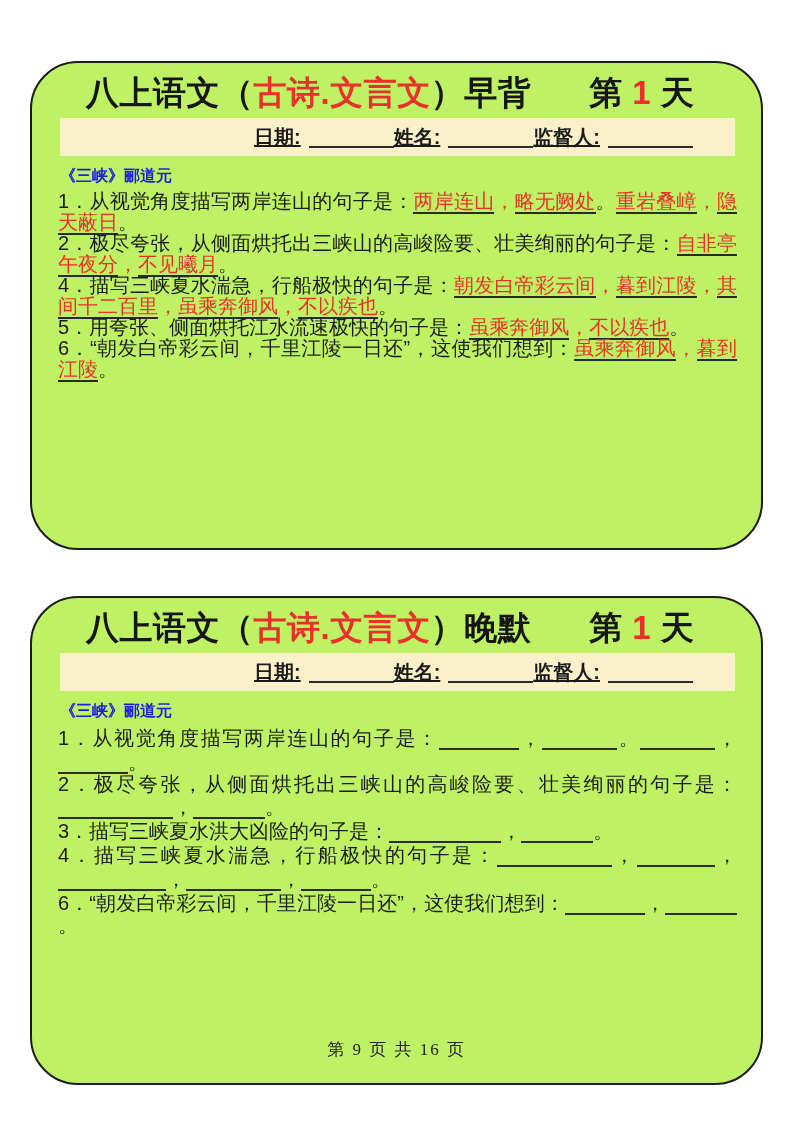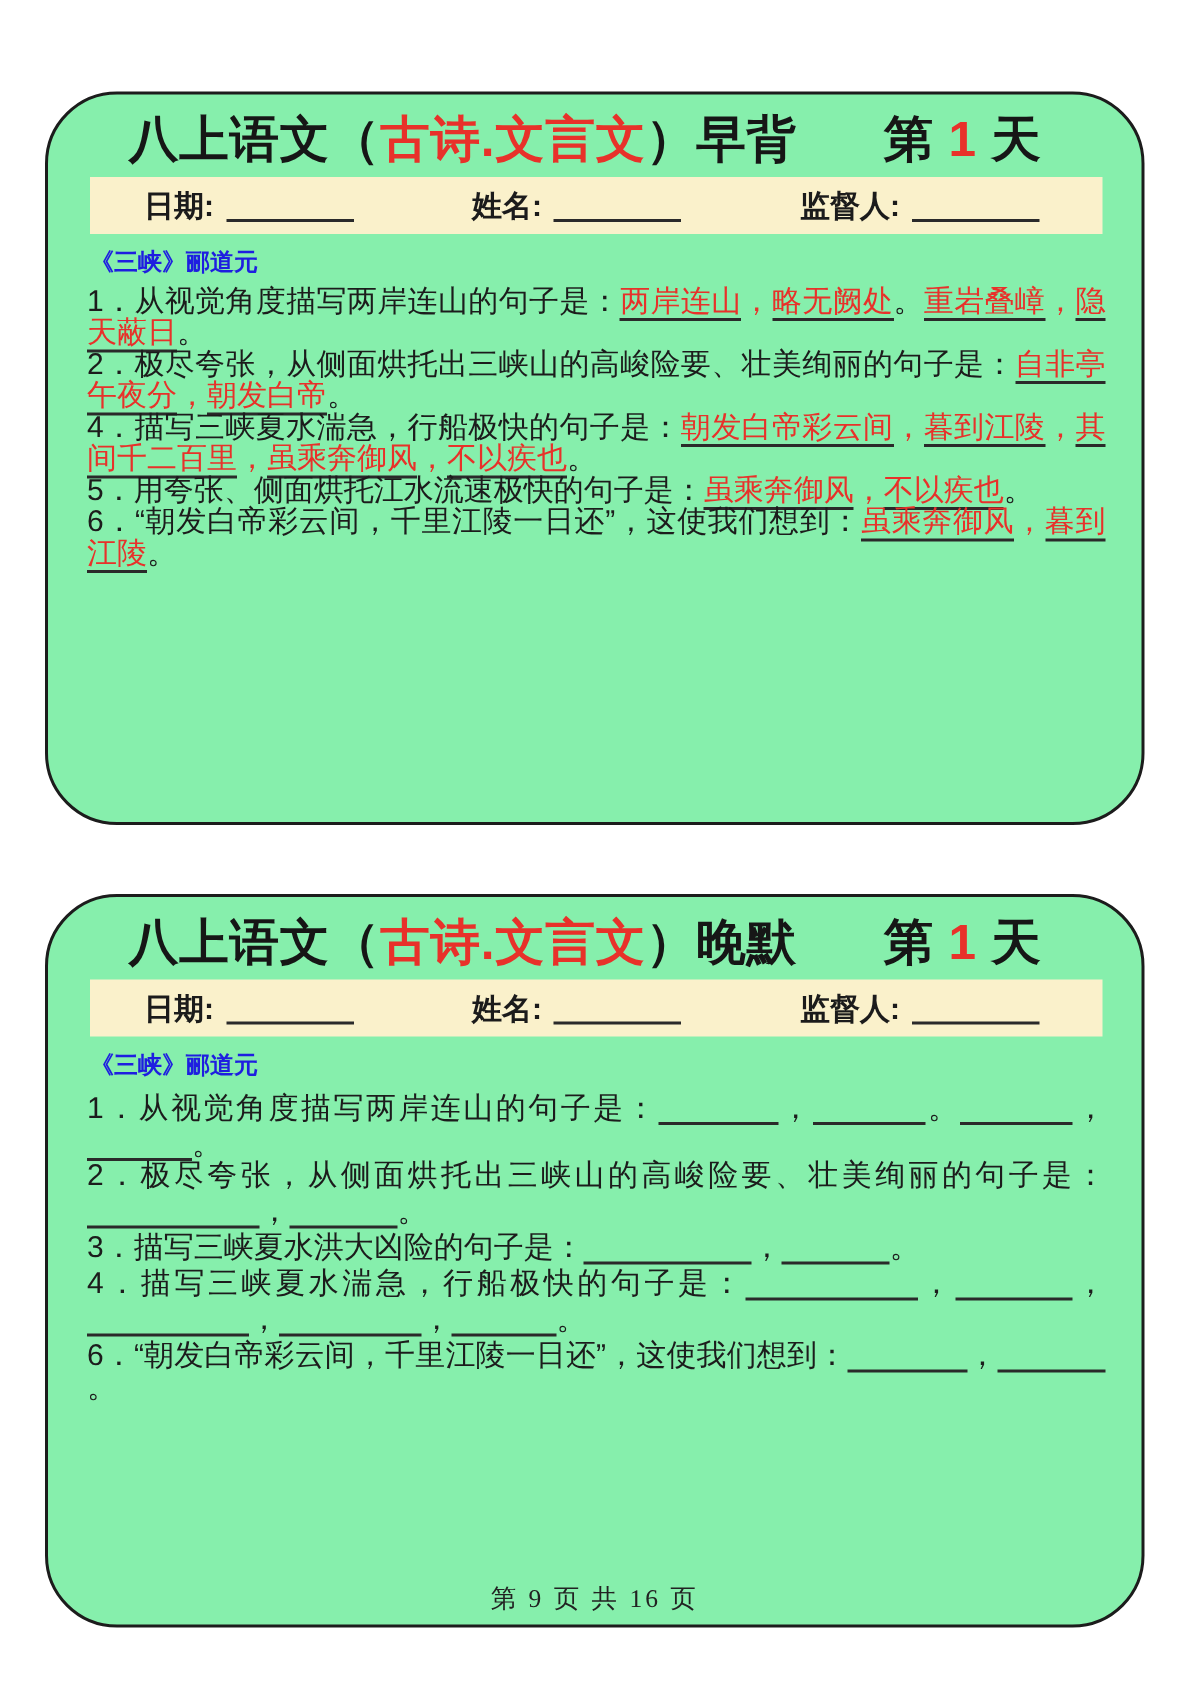--- a/index.html
+++ b/index.html
@@ -16,21 +16,21 @@
     overflow: hidden;
   }
   .card {
     position: absolute;
     left: 30px;
     width: 733px;
     height: 489px;
     box-sizing: border-box;
     border: 2.5px solid #1c1c1c;
     border-radius: 48px;
-    background: #86efac;
+    background: #bef264;
     padding: 7px 24px 0 26px;
   }
   .card.morning { top: 61px; }
   .card.evening { top: 596px; }
 
   .title {
     margin: 0;
     padding-left: 28px;
     font-size: 33px;
     font-weight: bold;
@@ -41,25 +41,26 @@
   }
   .run-red { color: #e8312a; }
   .run-spacer { display: inline-block; }
 
   .info-bar {
     margin: 3px 2px 0 2px;
     height: 38px;
     background: #faf1cb;
     display: flex;
     align-items: center;
-    justify-content: space-between;
+    justify-content: flex-end;
     padding: 0 42px 0 36px;
     font-size: 20px;
     font-weight: bold;
     color: #1b1b1b;
+    text-decoration: underline;
   }
   .info-item { white-space: nowrap; }
   .info-blank {
     display: inline-block;
     border-bottom: 2px solid #2a2a2a;
     height: 20px;
     vertical-align: -4px;
     margin-left: 8px;
   }
 
@@ -87,21 +88,21 @@
     display: inline-block;
     border-bottom: 2px solid #2a2a2a;
     height: 22px;
     vertical-align: -5px;
   }
 
   .footer {
     position: absolute;
     left: 0;
     right: 0;
-    bottom: 6px;
+    bottom: 22px;
     text-align: center;
     font-family: "Liberation Serif", "DejaVu Serif", serif;
     font-size: 17px;
     color: #222222;
     letter-spacing: 2px;
   }
 </style>
 </head>
 <body>
 
@@ -110,21 +111,21 @@
   <section class="card morning">
     <h1 class="title"><span class="">八上语文（</span><span class="run-red">古诗.文言文</span><span class="">）早背</span><span class="run-spacer" style="width: 58px;"></span><span class="">第 </span><span class="run-red">1</span><span class=""> 天</span></h1>
     <div class="info-bar">
         <span class="info-item"><span>日期:</span><span class="info-blank" style="width: 85px;"></span></span>
         <span class="info-item"><span>姓名:</span><span class="info-blank" style="width: 85px;"></span></span>
         <span class="info-item"><span>监督人:</span><span class="info-blank" style="width: 85px;"></span></span>
       </div>
     <div class="subtitle">《三峡》郦道元</div>
     <div class="questions">
         <p class="q"><span class="">1．从视觉角度描写两岸连山的句子是：</span><span class="ans">两岸连山</span><span class="run-red">，</span><span class="ans">略无阙处</span><span class="">。</span><span class="ans">重岩叠嶂</span><span class="run-red">，</span><span class="ans">隐天蔽日</span><span class="">。</span></p>
-        <p class="q"><span class="">2．极尽夸张，从侧面烘托出三峡山的高峻险要、壮美绚丽的句子是：</span><span class="ans">自非亭午夜分</span><span class="run-red">，</span><span class="ans">朝发白帝</span><span class="">。</span></p>
+        <p class="q"><span class="">2．极尽夸张，从侧面烘托出三峡山的高峻险要、壮美绚丽的句子是：</span><span class="ans">自非亭午夜分</span><span class="run-red">，</span><span class="ans">不见曦月</span><span class="">。</span></p>
         <p class="q"><span class="">4．描写三峡夏水湍急，行船极快的句子是：</span><span class="ans">朝发白帝彩云间</span><span class="run-red">，</span><span class="ans">暮到江陵</span><span class="run-red">，</span><span class="ans">其间千二百里</span><span class="run-red">，</span><span class="ans">虽乘奔御风</span><span class="run-red">，</span><span class="ans">不以疾也</span><span class="">。</span></p>
         <p class="q"><span class="">5．用夸张、侧面烘托江水流速极快的句子是：</span><span class="ans">虽乘奔御风</span><span class="run-red">，</span><span class="ans">不以疾也</span><span class="">。</span></p>
         <p class="q"><span class="">6．“朝发白帝彩云间，千里江陵一日还”，这使我们想到：</span><span class="ans">虽乘奔御风</span><span class="run-red">，</span><span class="ans">暮到江陵</span><span class="">。</span></p>
       </div>
   </section>
 
   <section class="card evening">
     <h1 class="title"><span class="">八上语文（</span><span class="run-red">古诗.文言文</span><span class="">）晚默</span><span class="run-spacer" style="width: 58px;"></span><span class="">第 </span><span class="run-red">1</span><span class=""> 天</span></h1>
     <div class="info-bar">
         <span class="info-item"><span>日期:</span><span class="info-blank" style="width: 85px;"></span></span>

